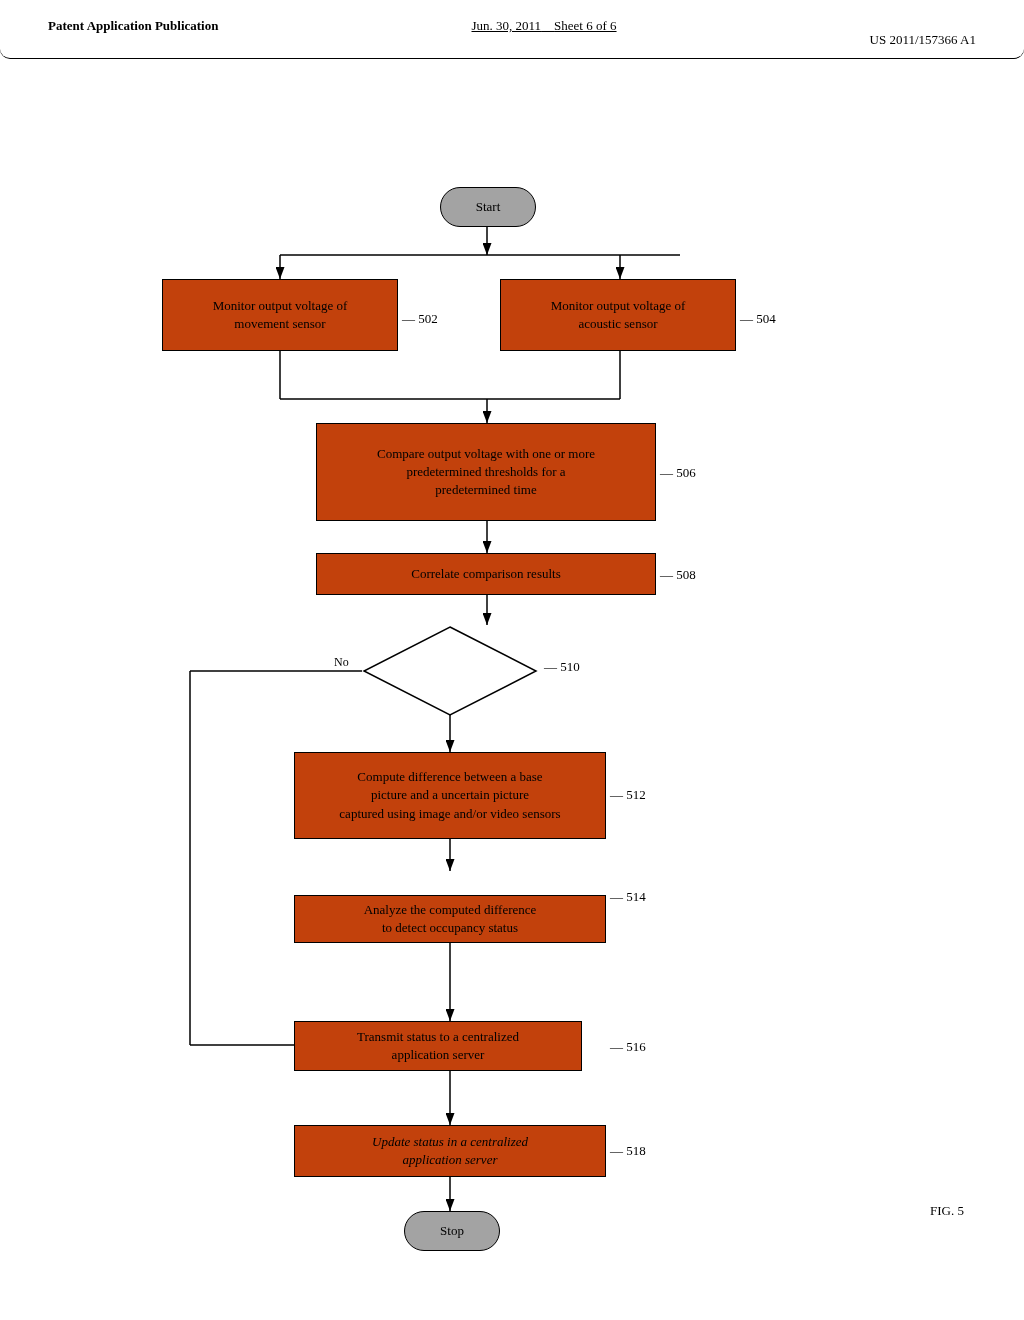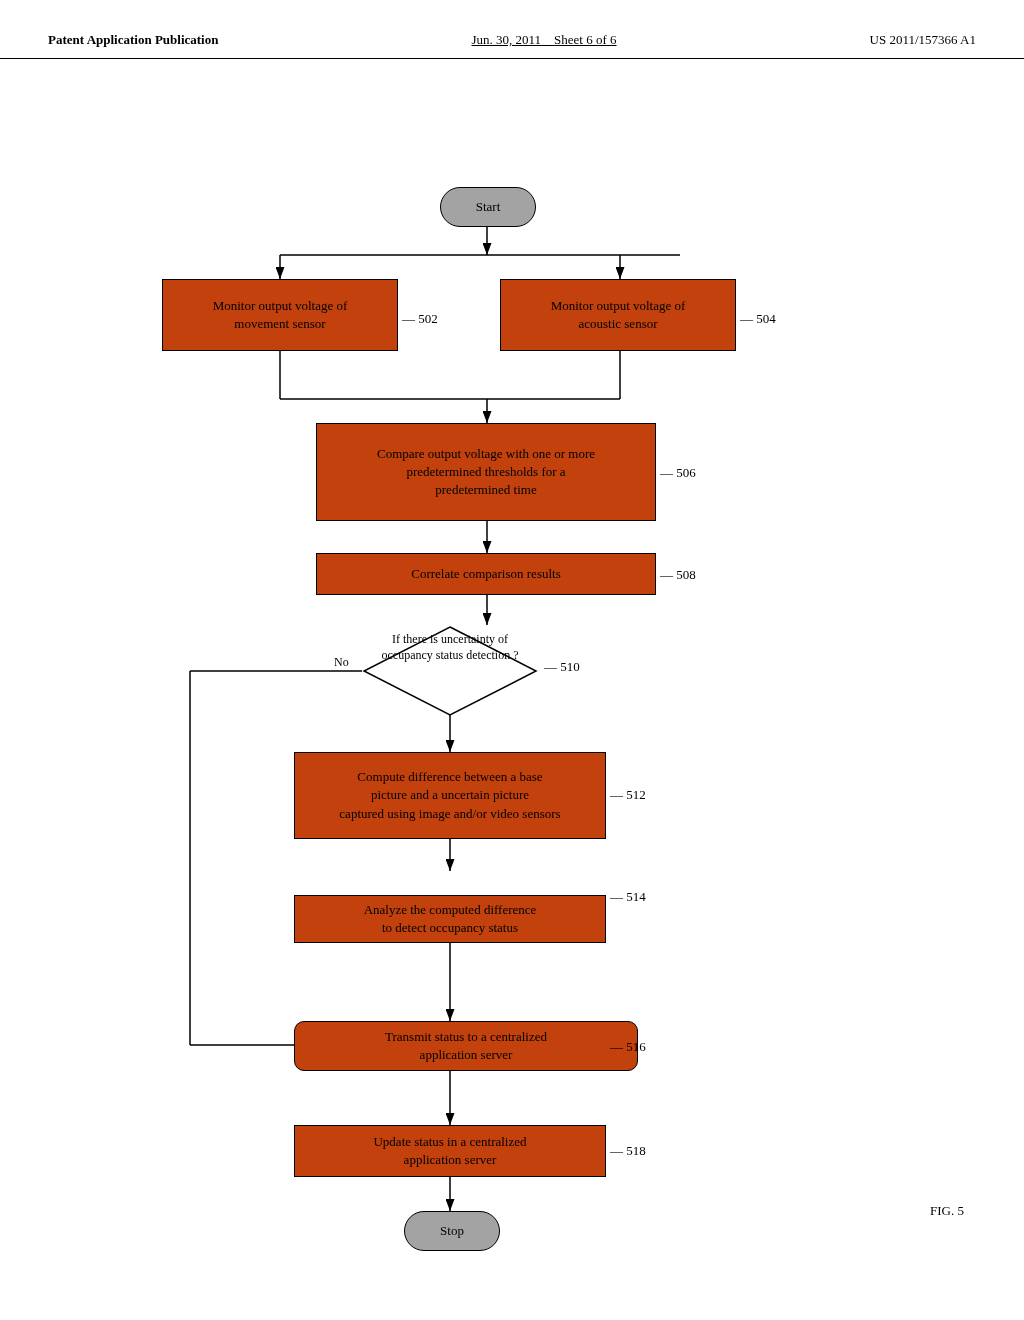--- a/index.html
+++ b/index.html
@@ -17,24 +17,25 @@
       min-height: 1320px;
       background: #fff;
       position: relative;
       padding: 0;
     }
 
     
     .header {
       display: flex;
       justify-content: space-between;
-      align-items: flex-end;
+      align-items: flex-start;
       padding: 18px 48px 10px 48px;
       border-bottom: 1px solid #000;
       font-size: 13px;
+      border-radius: 10px;
     }
     .header-left { font-weight: bold; font-size: 13px; }
     .header-center { font-size: 13px; text-align: center; text-decoration: underline; }
     .header-right { font-size: 13px; font-weight: normal; margin-top: 14px; }
 
     
     .flowchart {
       position: relative;
       width: 100%;
       height: 1220px;
@@ -174,45 +175,42 @@
     <div class="fc-label" style="left:660px; top:406px;">— 506</div>
 
     <div class="fc-box" style="left:316px; top:494px; width:340px; height:42px;">
       <span>Correlate  comparison results</span>
     </div>
     <div class="fc-label" style="left:660px; top:508px;">— 508</div>
 
     <svg style="position:absolute; left:362px; top:566px; width:176px; height:92px;" xmlns="http://www.w3.org/2000/svg">
       <polygon points="88,2 174,46 88,90 2,46" fill="white" stroke="black" stroke-width="1.5"></polygon>
     </svg>
-    <div class="fc-diamond-label" style="left:300px; top:572px; width:300px; font-size:12px; text-align:center;">
-      If there is  uncertainty of<br>occupancy status detection ?
-    </div>
     <div class="fc-label" style="left:544px; top:600px;">— 510</div>
 
     <div class="fc-label" style="left:334px; top:596px; font-size:12px;">No</div>
 
     <div class="fc-label" style="left:456px; top:658px; font-size:12px;margin-top:45px;">Yes</div>
 
     <div class="fc-box" style="left:294px; top:693px; width:312px; height:87px;">
       <span>Compute difference between  a base<br>picture and a uncertain picture<br>captured using image and/or video sensors</span>
     </div>
     <div class="fc-label" style="left:610px; top:728px;">— 512</div>
 
     <div class="fc-box" style="left:294px; top:836px; width:312px; height:48px;text-align:center;">
       <span>Analyze the computed difference<br>to detect occupancy status</span>
     </div>
     <div class="fc-label" style="left:610px; top:830px;">— 514</div>
 
-    <div class="fc-box" style="left:294px; top:962px; width:344px; height:50px;border-radius:10px;">
+    <div class="fc-box" style="left:294px; top:962px; width:288px; height:50px;">
       <span>Transmit status to a centralized<br>application  server</span>
     </div>
     <div class="fc-label" style="left:610px; top:980px;">— 516</div>
 
-    <div class="fc-box" style="left:294px; top:1066px; width:312px; height:52px;">
+    <div class="fc-box" style="left:294px; top:1066px; width:312px; height:52px;font-style:italic;">
       <span>Update  status in  a centralized<br>application  server</span>
     </div>
     <div class="fc-label" style="left:610px; top:1084px;">— 518</div>
 
     <div class="fc-rounded" style="left:404px; top:1152px; width:96px; height:40px; border-radius:20px;">
       <span>Stop</span>
     </div>
 
     <div class="fig-label" style="right:60px; bottom:60px;">
       <span>FIG. 5</span>

